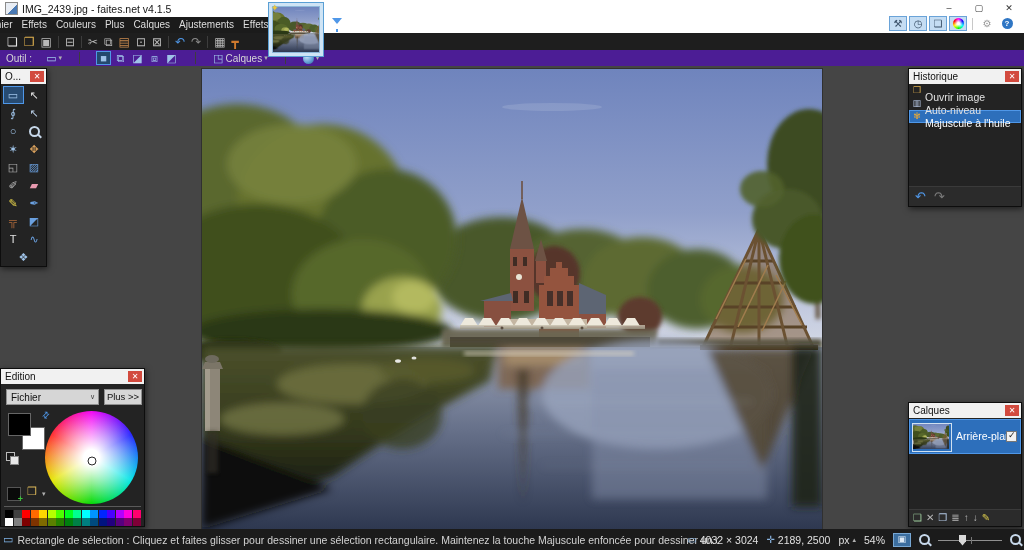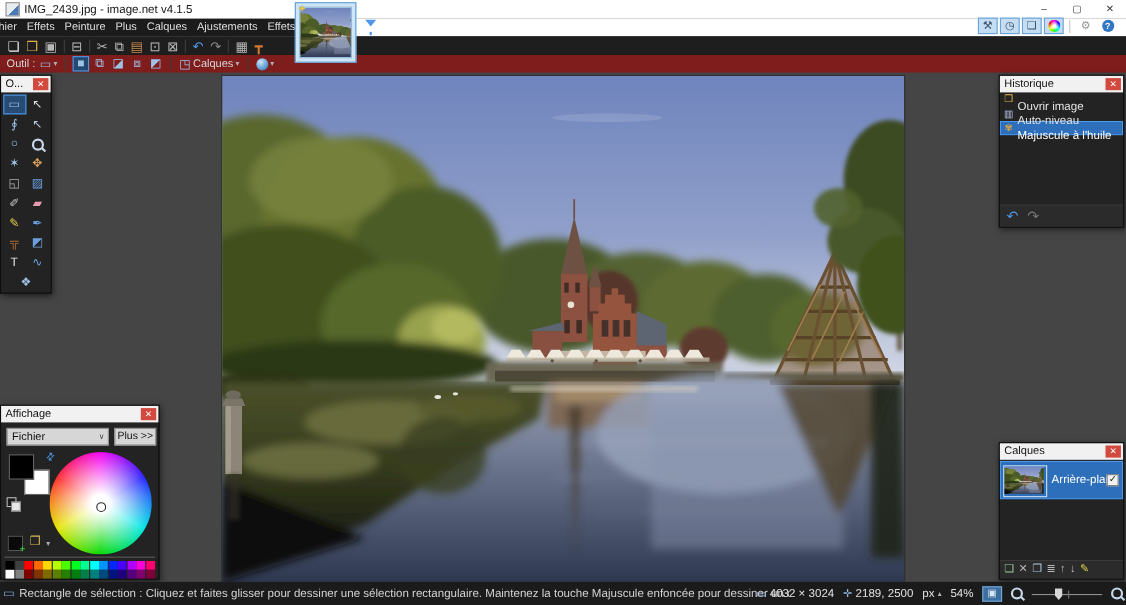--- a/index.html
+++ b/index.html
@@ -18,21 +18,21 @@
   .qbtn{width:18px;height:15px;display:flex;align-items:center;justify-content:center;border:1px solid transparent;box-sizing:border-box;}
   .qbtn.qactive{background:#c5ddf3;border-color:#6aa3d8;}
   .qglyph{font-size:10px;color:#3a5068;line-height:1;}
   .qhelp{width:11px;height:11px;border-radius:50%;background:#2f76c4;color:#fff;font-size:8px;font-weight:bold;text-align:center;line-height:11px;}
   .qwheel{width:11px;height:11px;border-radius:50%;background:radial-gradient(circle,#fff 15%,rgba(255,255,255,0) 60%),conic-gradient(#f0f,#00f,#0ff,#0f0,#ff0,#f00,#f0f);}
   .qsep{width:1px;height:12px;background:#c8c8c8;margin:0 3px;}
   .toolbar1{position:absolute;top:33px;left:0;right:0;height:17px;background:#1e1e1e;display:flex;align-items:center;padding-left:4px;}
   .tbtn{padding:0 3px;height:16px;display:flex;align-items:center;}
   .tglyph{font-size:12px;line-height:1;}
   .tsep{width:1px;height:12px;background:#3d3d3d;margin:0 3px;}
-  .toolbar2{position:absolute;top:50px;left:0;right:0;height:16px;background:#7f1d1d;display:flex;align-items:center;padding-left:6px;gap:2px;}
+  .toolbar2{position:absolute;top:50px;left:0;right:0;height:16px;background:#4c1d95;display:flex;align-items:center;padding-left:6px;gap:12px;}
   .t2label{color:#d6d6d6;font-size:10px;}
   .t2btn{display:flex;align-items:center;gap:2px;padding:0 2px;height:14px;}
   .caret{font-size:7px;color:#b0b0b0;}
   .cur-tool-glyph{color:#9fc3e8;font-size:11px;}
   .smode{width:15px;height:14px;display:flex;align-items:center;justify-content:center;margin:0 1px;border:1px solid transparent;box-sizing:border-box;}
   .smode.selected{background:#24496e;border-color:#4f97e8;}
   .smg{color:#9fc3e8;font-size:11px;line-height:1;}
   .flood-glyph{color:#9fc3e8;font-size:11px;}
   .aa-sphere{width:11px;height:11px;border-radius:50%;background:radial-gradient(circle at 35% 30%,#cfe4f7,#5d9bd3 60%,#31618f);}
   
@@ -253,33 +253,33 @@
         <rect x="5" y="362" width="11" height="42" fill="#35332a" opacity=".6" filter="url(#b2)"></rect>
       </g>
     </g>
   </defs>
 </svg>
 
 <div id="app">
 
   <div class="titlebar">
     <span class="app-icon"></span>
-    <span class="title-text">IMG_2439.jpg - image.net v4.1.5</span>
+    <span class="title-text">IMG_2439.jpg - faites.net v4.1.5</span>
     <span class="win-controls">
         <span class="winbtn">–</span>
         <span class="winbtn">▢</span>
         <span class="winbtn">✕</span>
       </span>
   </div>
 
   <div class="tabstrip"></div>
   <div class="menubar">
       <span class="menu-item">Fichier</span>
       <span class="menu-item">Effets</span>
-      <span class="menu-item">Peinture</span>
+      <span class="menu-item">Couleurs</span>
       <span class="menu-item">Plus</span>
       <span class="menu-item">Calques</span>
       <span class="menu-item">Ajustements</span>
       <span class="menu-item">Effets</span>
     </div>
   <div class="quickbar">
       <span class="qbtn qactive">
         <span class="qglyph">⚒</span>
       </span>
       <span class="qbtn qactive">
@@ -459,21 +459,21 @@
           <span class="toolg" style="color: rgb(106, 160, 224);">∿</span>
         </span>
         <span class="tool wide">
           <span class="toolg" style="color: rgb(159, 195, 232);">❖</span>
         </span>
       </div>
   </div>
 
   <div class="panel colors-panel">
     <div class="panel-title">
-      <span class="panel-title-text">Affichage</span>
+      <span class="panel-title-text">Edition</span>
       <span class="panel-close">✕</span>
     </div>
     <div class="cp-body">
       <span class="cp-select">
         <span>Fichier</span>
         <span class="caret">∨</span>
       </span>
       <span class="cp-more">Plus &gt;&gt;</span>
       <span class="swatch-pri" style="background: rgb(0, 0, 0);"></span>
       <span class="swatch-sec" style="background: rgb(255, 255, 255);"></span>

